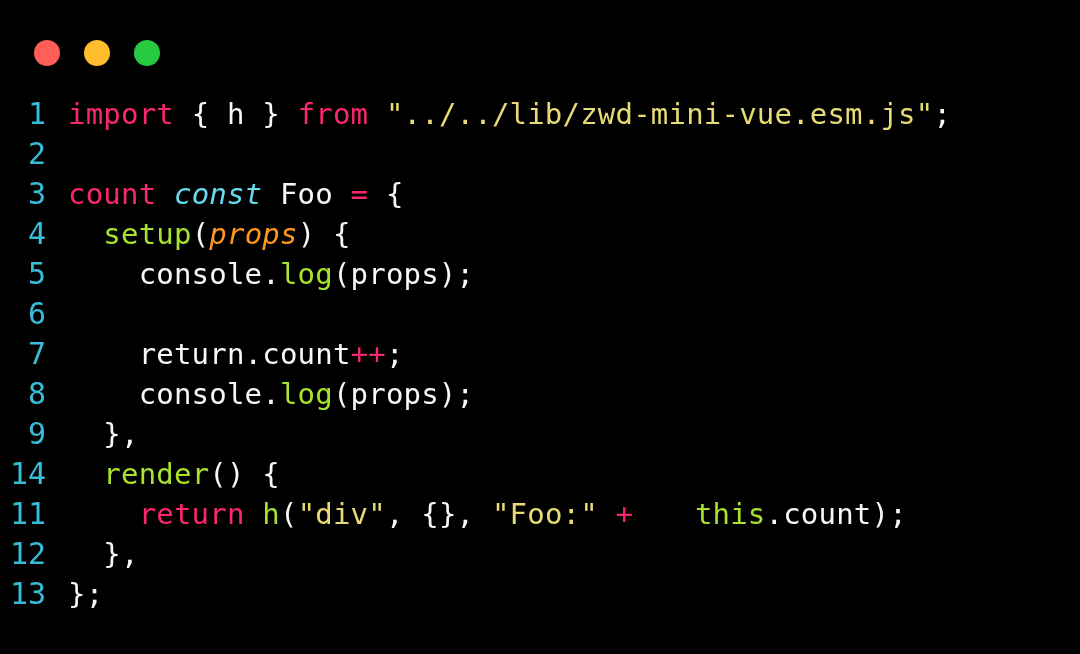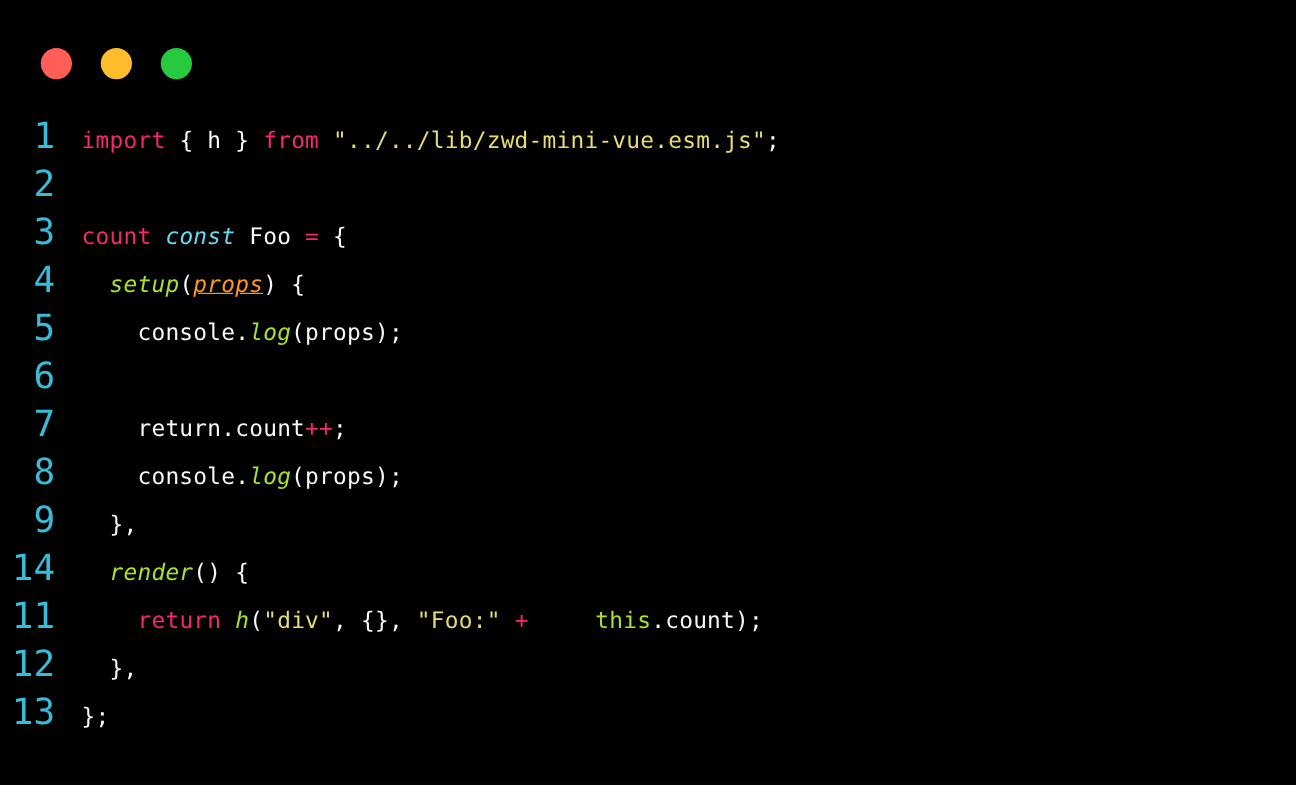--- a/index.html
+++ b/index.html
@@ -79,34 +79,34 @@
     box-sizing: border-box;
     color: #38BDD8;
     font-size: 30px;
     font-family: "DejaVu Sans Mono", monospace;
     letter-spacing: 0px;
     user-select: none;
   }
 
   .linecode {
     flex: 1 1 auto;
-    font-size: 19px;
+    font-size: 29px;
     font-family: "DejaVu Sans Mono", monospace;
     color: #F8F8F2;
     white-space: pre;
     letter-spacing: 0.2px;
   }
 
   
   .t-plain    { color: #F8F8F2; }
   .t-keyword  { color: #F92672; }
   .t-storage  { color: #66D9EF; font-style: italic; }
-  .t-func     { color: #A6E22E; font-style: italic; }
+  .t-func     { color: #A6E22E; }
   .t-string   { color: #E6DB74; }
-  .t-param    { color: #FD971F; font-style: italic; text-decoration: underline; }
+  .t-param    { color: #FD971F; font-style: italic; }
   .t-operator { color: #F92672; }
   .t-this     { color: #A6E22E; margin-left: 44px; }
 </style>
 </head>
 <body>
 
 <div id="stage">
 
   <div class="code-card">
 

